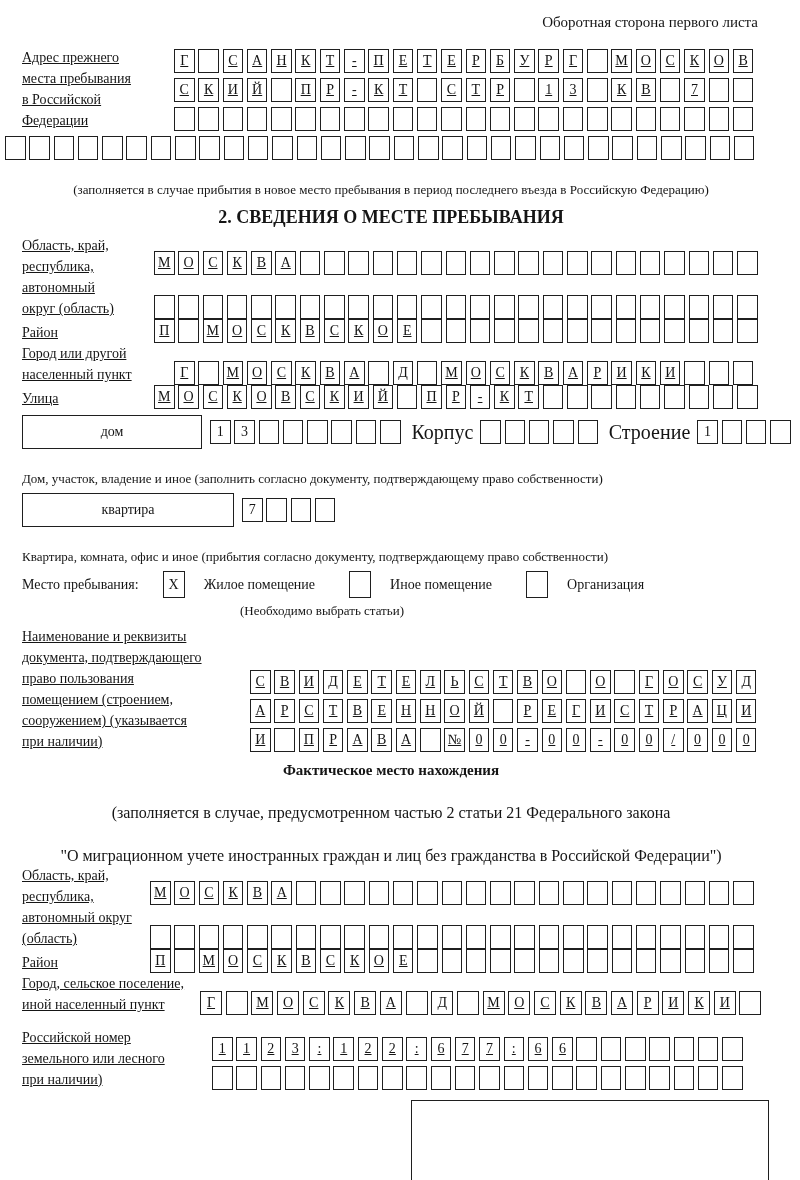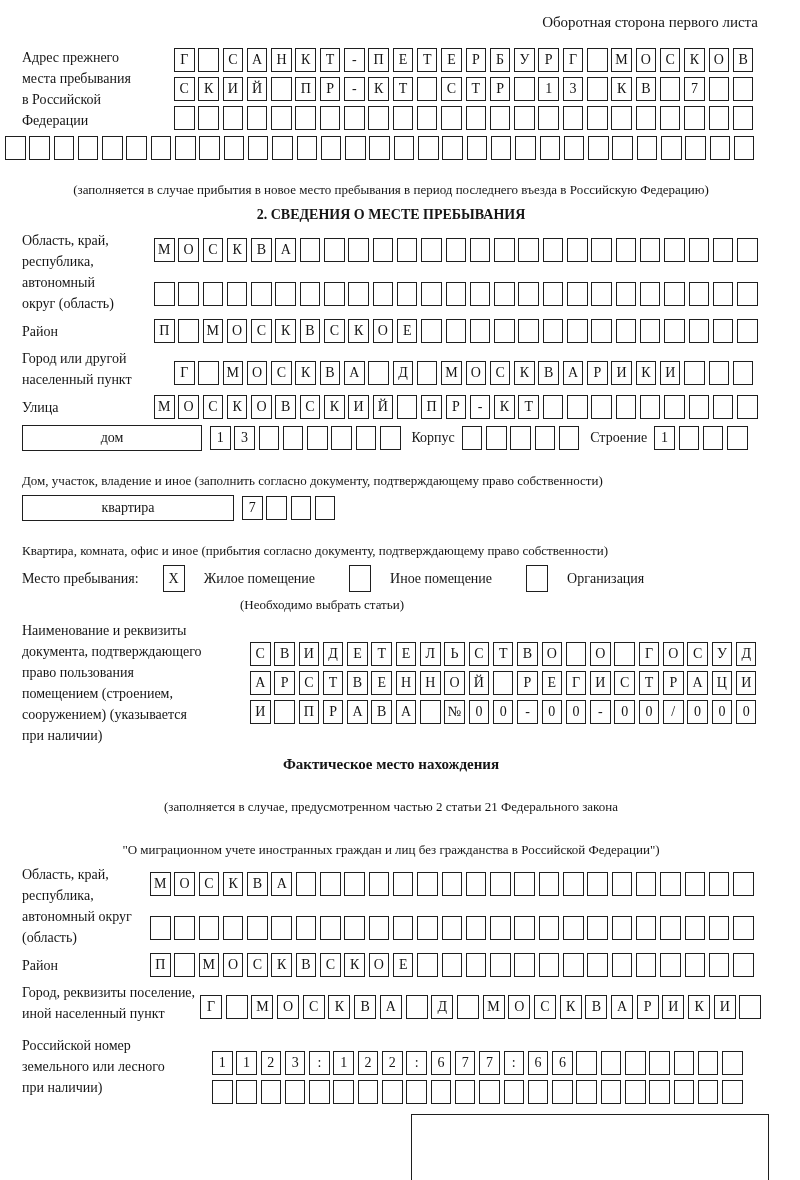--- a/index.html
+++ b/index.html
@@ -4,21 +4,21 @@
 <style>
   html,body{margin:0;padding:0;background:#fff;}
   body{
     width:800px;height:1180px;
     font-family:"Liberation Serif","DejaVu Serif",serif;
     color:#151515;
     -webkit-font-smoothing:antialiased;
   }
   .page{box-sizing:border-box;width:800px;padding:14px 40px 0 22px;}
   .header-note{text-align:right;font-size:15px;padding-right:2px;}
-  .frow{display:flex;align-items:center;}
+  .frow{display:flex;align-items:flex-end;text-decoration:underline;}
   .label-col{flex:none;font-size:14px;line-height:21px;}
   .w152{width:152px;}
   .w132{width:132px;}
   .w228{width:228px;}
   .w128{width:128px;}
   .w190{width:190px;}
   .gridcol{flex:1;}
   .cells{display:flex;flex-wrap:nowrap;}
   .cells + .cells{margin-top:5px;}
   .cell{
@@ -26,54 +26,54 @@
     width:20.5px;height:24px;
     border:1.5px solid #1f1f1f;
     margin-right:3.8px;
     display:flex;align-items:center;justify-content:center;
     font-size:14px;line-height:1;
   }
   .cellw{width:22px;margin-right:3.7px;}
   .fullrow{margin-left:-17px;margin-top:5px;}
   .caption{font-size:13px;line-height:17px;margin-top:21px;}
   .center{text-align:center;}
-  .h2{font-weight:bold;font-size:14px;text-align:center;margin:9px 0 7px;}
+  .h2{font-weight:bold;font-size:18px;text-align:center;margin:9px 0 7px;}
   .h3{font-weight:bold;font-size:15px;text-align:center;margin:10px 0 6px;}
-  .vgap{margin-top:5px;}
+  .vgap{}
   .gap20{margin-top:20px !important;}
   .mt8{margin-top:8px;}
   .sectionA{margin-top:16px;}
   .named-box{
-    box-sizing:border-box;flex:none;height:26px;
+    box-sizing:border-box;flex:none;height:34px;
     border:1.5px solid #1f1f1f;
     display:flex;align-items:center;justify-content:center;
     font-size:14px;
   }
   .wbox180{width:180px;}
   .wbox212{width:212px;}
   .ml8{margin-left:8px;}
-  .inline-label{flex:none;font-size:14px;margin:0 7px;line-height:26px;}
+  .inline-label{flex:none;font-size:20px;margin:0 7px;line-height:26px;}
   .house-row{display:flex;align-items:center;margin-top:6px;}
   .stay-row{display:flex;align-items:center;margin-top:6px;font-size:14px;gap:10px;}
   .optbox{
     box-sizing:border-box;flex:none;width:22px;height:27px;
     border:1.5px solid #1f1f1f;
     display:flex;align-items:center;justify-content:center;
     font-size:14px;
   }
   .stay-label{margin-right:14px;}
   .opt-text{margin:0 24px 0 9px;}
   .choose-note{margin-left:218px;margin-top:4px;}
   .doc-block{margin-top:7px;}
   .stamp-wrap{margin-left:372px;width:392px;margin-top:10px;}
   .stamp-box{
     box-sizing:border-box;width:358px;height:176px;margin-left:17px;
     border:1.8px solid #1f1f1f;
   }
-  .notes2{font-size:13px;line-height:19px;margin-top:24px;}
+  .notes2{font-size:16px;line-height:19px;margin-top:24px;}
 </style>
 </head>
 <body>
 
 <div class="page">
 
   <div class="header-note">Оборотная сторона первого листа</div>
 
   <div class="frow sectionA">
     <div class="label-col w152">
@@ -589,21 +589,21 @@
         <div class="cell"></div>
         <div class="cell"></div>
         <div class="cell"></div>
         <div class="cell"></div>
         <div class="cell"></div>
       </div>
   </div>
 
   <div class="frow vgap">
     <div class="label-col" style="width:178px;">
-      <div>Город, реквизиты поселение,</div>
+      <div>Город, сельское поселение,</div>
       <div>иной населенный пункт</div>
     </div>
     <div class="cells mt8">
         <div class="cell cellw">Г</div>
         <div class="cell cellw"></div>
         <div class="cell cellw">М</div>
         <div class="cell cellw">О</div>
         <div class="cell cellw">С</div>
         <div class="cell cellw">К</div>
         <div class="cell cellw">В</div>

